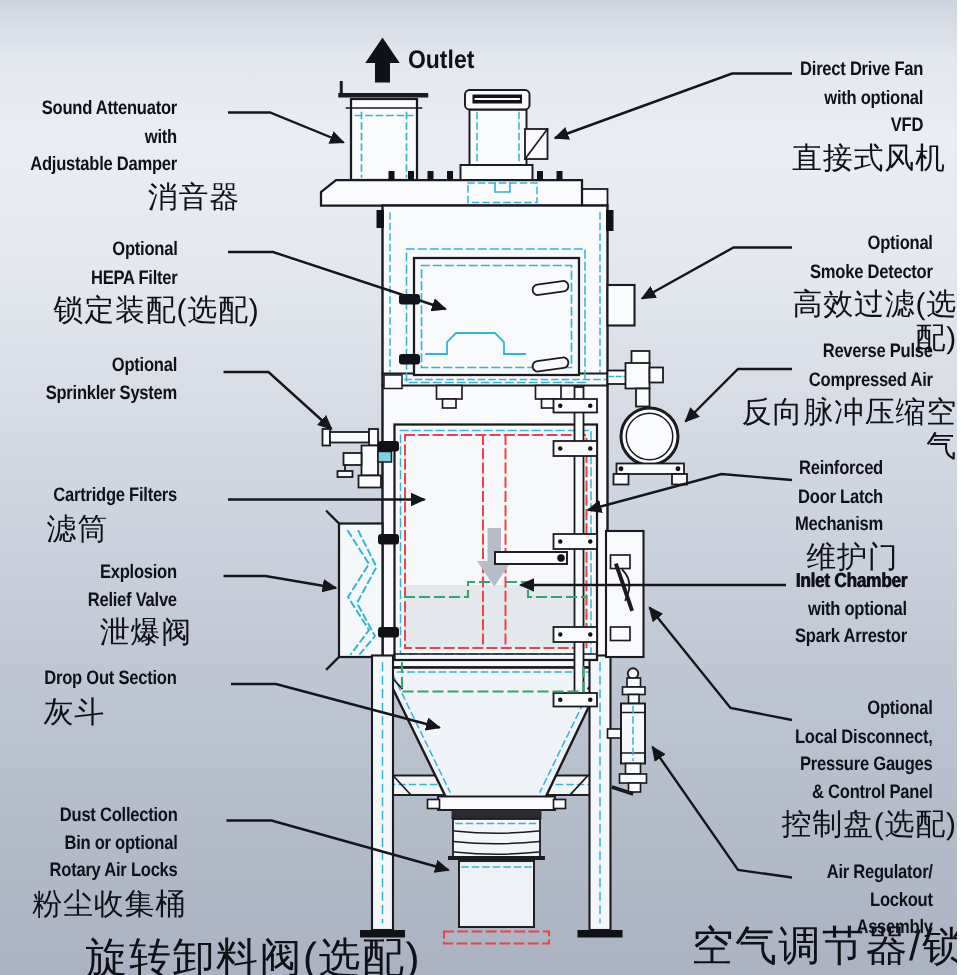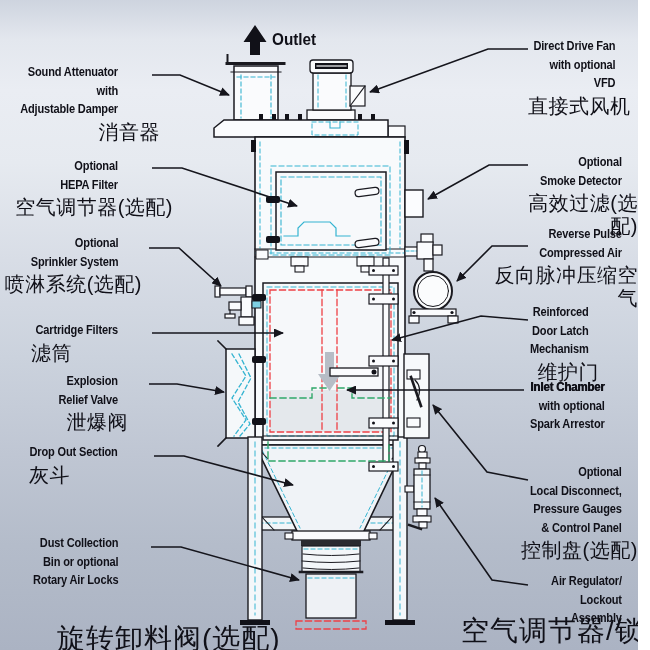--- a/index.html
+++ b/index.html
@@ -271,27 +271,26 @@
 
 <div class="co left" style="top:63px">
   <div class="en">Sound Attenuator with
 Adjustable Damper</div>
   <div class="cn" style="margin-right:-42px">消音器</div>
 </div>
 
 <div class="co left" style="top:157px">
   <div class="en">Optional
 HEPA Filter</div>
-  <div class="cn" style="margin-right:-55px">空气调节器(选配)</div>
+  <div class="cn" style="margin-right:-55px">锁定装配(选配)</div>
 </div>
 
 <div class="co left" style="top:234px">
   <div class="en">Optional
 Sprinkler System</div>
-  <div class="cn" style="margin-right:-24px">喷淋系统(选配)</div>
 </div>
 
 <div class="co left" style="top:372px">
   <div class="en">Explosion
 Relief Valve</div>
   <div class="cn" style="margin-right:-10px">泄爆阀</div>
 </div>
 
 <div class="co left" style="top:321px">
   <div class="en">Cartridge Filters</div>
@@ -300,20 +299,21 @@
 
 <div class="co left" style="top:443px">
   <div class="en">Drop Out Section</div>
   <div class="cn" style="margin-right:48px">灰斗</div>
 </div>
 
 <div class="co left" style="top:534px">
   <div class="en">Dust Collection
 Bin or optional
 Rotary Air Locks</div>
+  <div class="cn" style="margin-right:-6px">粉尘收集桶</div>
 </div>
 
 <div class="cn-big" style="left:57px;top:620px">旋转卸料阀(选配)</div>
 
 <div class="co rt" style="top:37px">
   <div class="en">Direct Drive Fan
 with optional
 VFD</div>
   <div class="cn" style="margin-left:-2px">直接式风机</div>
 </div>

